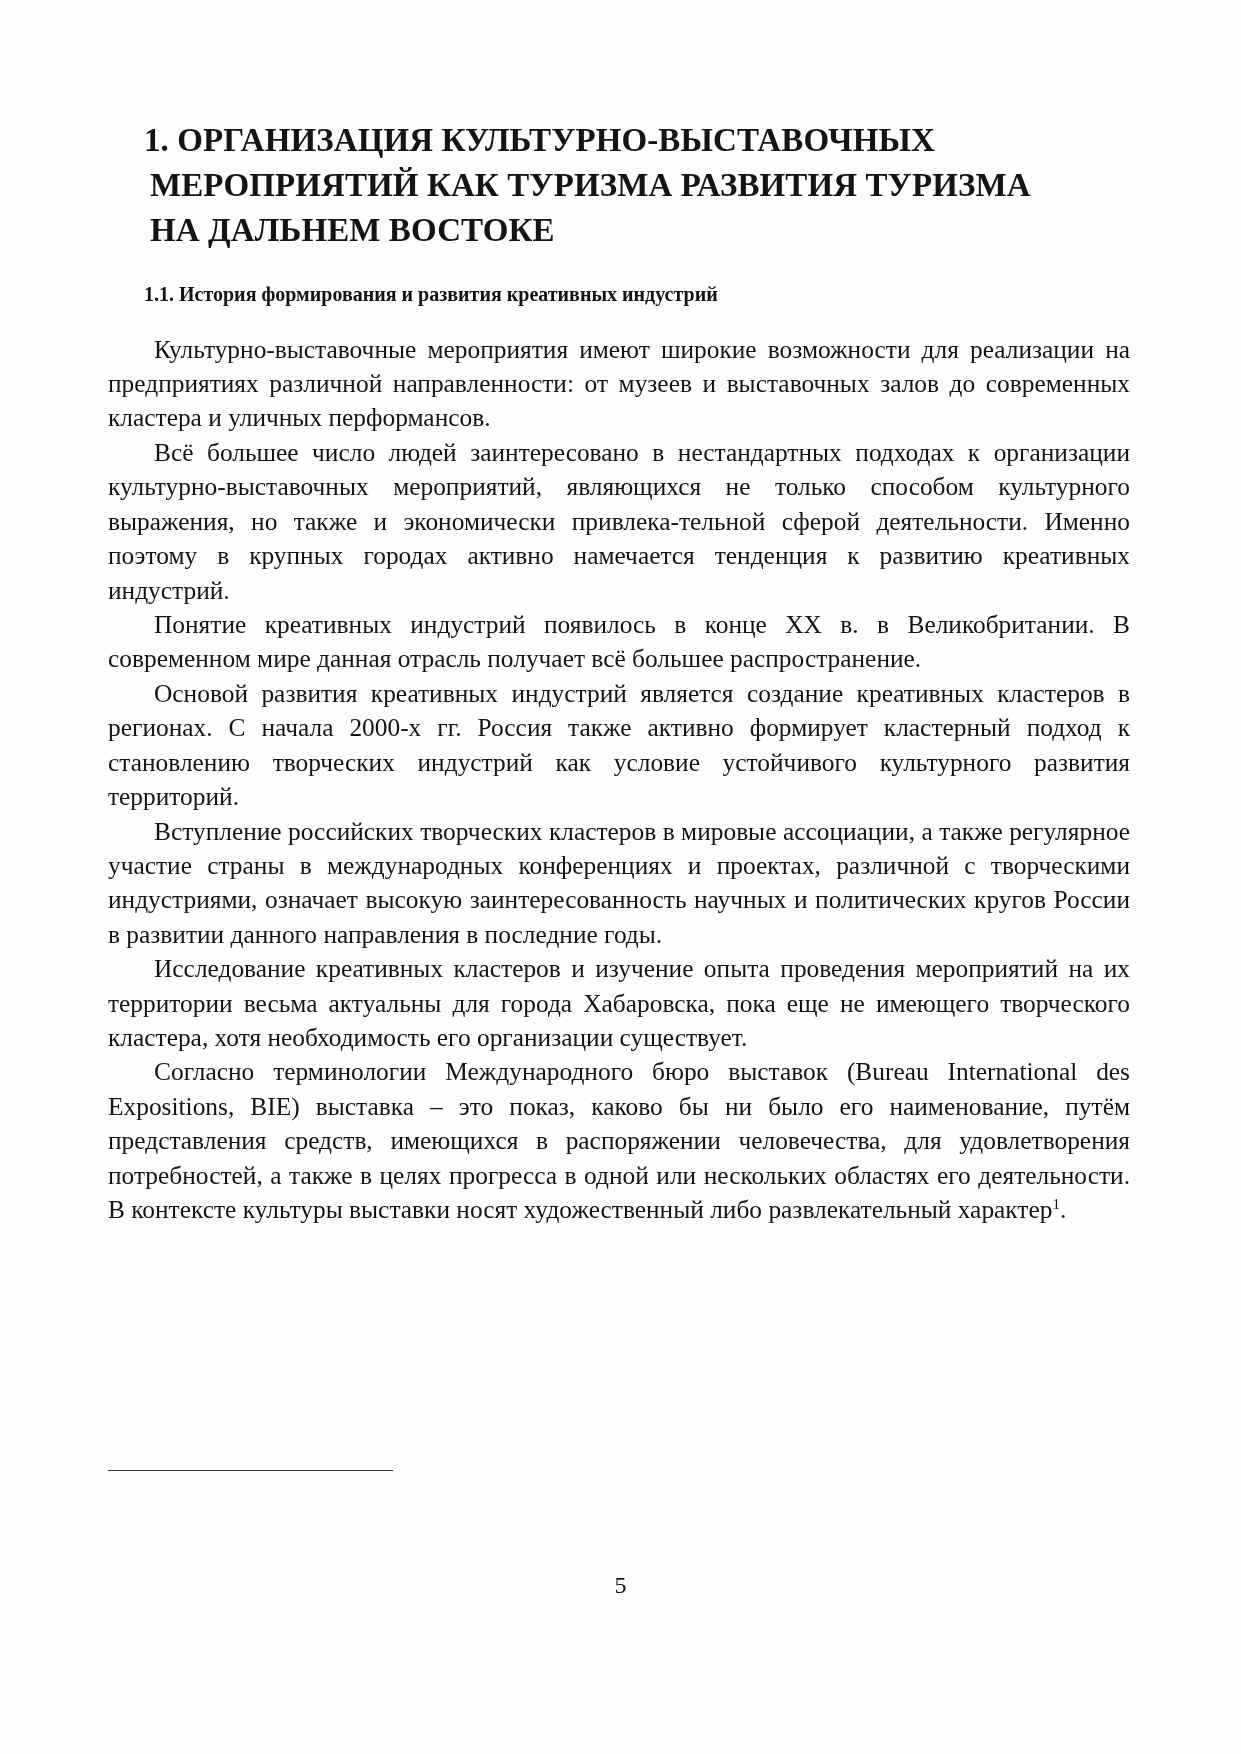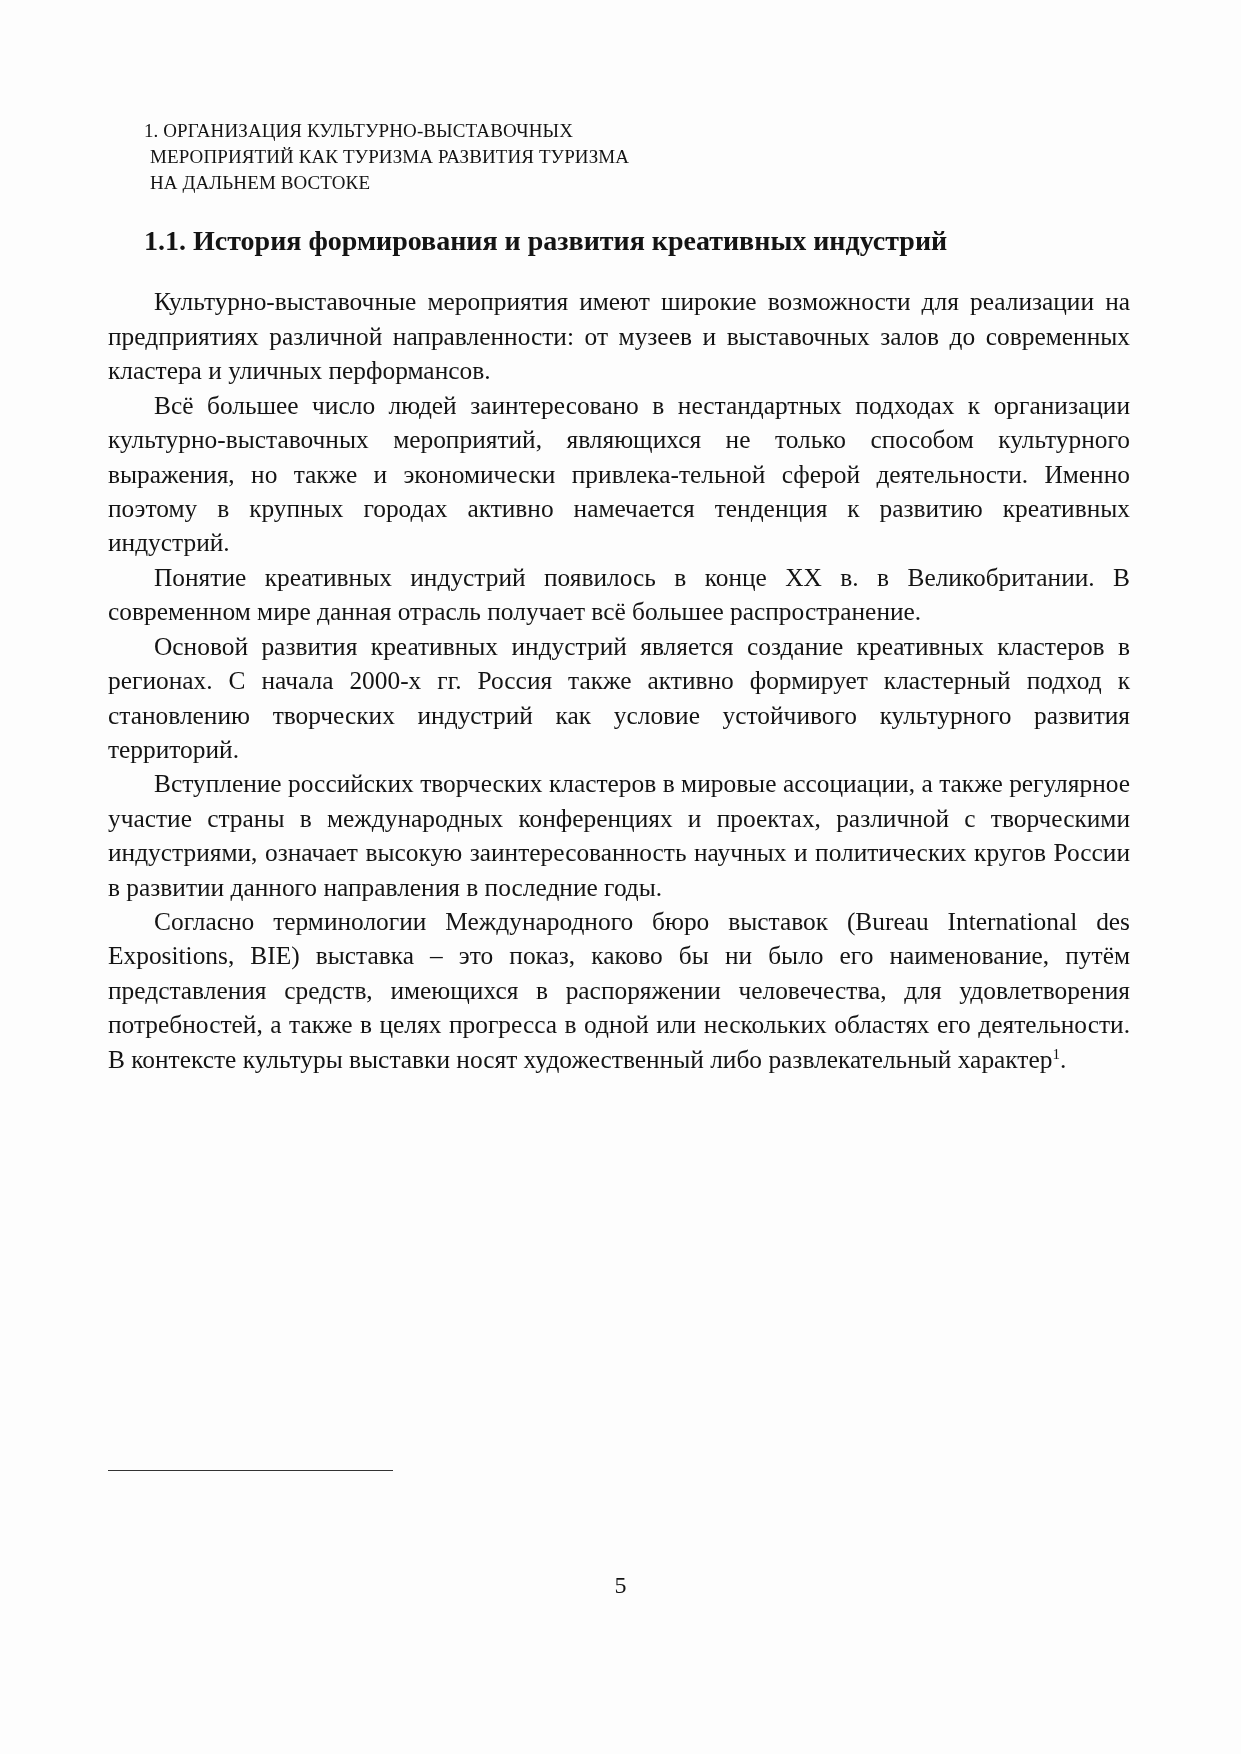--- a/index.html
+++ b/index.html
@@ -22,36 +22,36 @@
     height: 1754px;
     background: #fdfdfd;
   }
   .content {
     position: absolute;
     left: 108px;
     top: 118px;
     width: 1022px;
   }
   h1.chapter-title {
-    font-size: 19px;
+    font-size: 33px;
     line-height: 1.37;
-    font-weight: normal;
+    font-weight: bold;
     margin: 0 0 0 0;
     padding: 0 0 0 42px;
     text-indent: -0.0em;
     letter-spacing: 0.1px;
   }
   h1.chapter-title .line {
     display: block;
   }
   h1.chapter-title .line.first {
     margin-left: -6px;
   }
   h2.section-title {
-    font-size: 28px;
+    font-size: 20px;
     font-weight: bold;
     margin: 27px 0 0 0;
     padding: 0 0 0 36px;
     line-height: 1.3;
   }
   p.body-par {
     font-size: 25.4px;
     line-height: 1.355;
     margin: 0;
     padding: 0;
@@ -112,20 +112,21 @@
       <span class="line">НА ДАЛЬНЕМ ВОСТОКЕ</span>
     </h1>
 
     <h2 class="section-title">1.1. История формирования и развития креативных индустрий</h2>
 
     <p class="body-par first-par">Культурно-выставочные мероприятия имеют широкие возможности для реализации на предприятиях различной направленности: от музеев и выставочных залов до современных кластера и уличных перформансов.</p>
     <p class="body-par">Всё большее число людей заинтересовано в нестандартных подходах к организации культурно-выставочных мероприятий, являющихся не только способом культурного выражения, но также и экономически привлека-тельной сферой деятельности. Именно поэтому в крупных городах активно намечается тенденция к развитию креативных индустрий.</p>
     <p class="body-par">Понятие креативных индустрий появилось в конце XX в. в Великобритании. В современном мире данная отрасль получает всё большее распространение.</p>
     <p class="body-par">Основой развития креативных индустрий является создание креативных кластеров в регионах. С начала 2000-х гг. Россия также активно формирует кластерный подход к становлению творческих индустрий как условие устойчивого культурного развития территорий.</p>
     <p class="body-par">Вступление российских творческих кластеров в мировые ассоциации, а также регулярное участие страны в международных конференциях и проектах, различной с творческими индустриями, означает высокую заинтересованность научных и политических кругов России в развитии данного направления в последние годы.</p>
+    <p class="body-par">Исследование креативных кластеров и изучение опыта проведения мероприятий на их территории весьма актуальны для города Хабаровска, пока еще не имеющего творческого кластера, хотя необходимость его организации существует.</p>
     <p class="body-par"><span>Согласно терминологии Международного бюро выставок (Bureau International des Expositions, BIE) выставка – это показ, каково бы ни было его наименование, путём представления средств, имеющихся в распоряжении человечества, для удовлетворения потребностей, а также в целях прогресса в одной или нескольких областях его деятельности. В контексте культуры выставки носят художественный либо развлекательный характер</span><sup class="fn-ref">1</sup>.</p>
 
   </div>
 
   <div class="footnote-area">
     <div class="footnote-rule"></div>
   </div>
 
   <div class="page-number">5</div>
 

